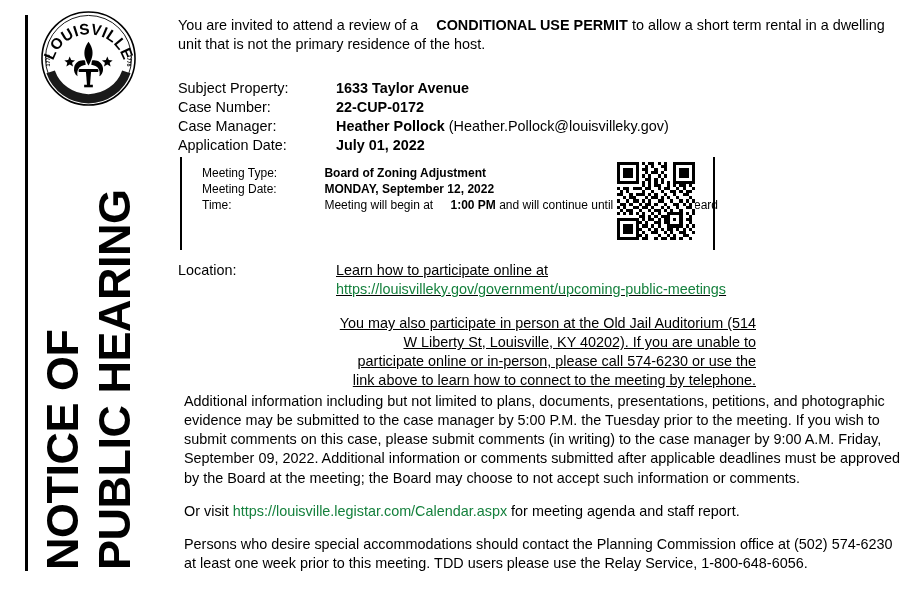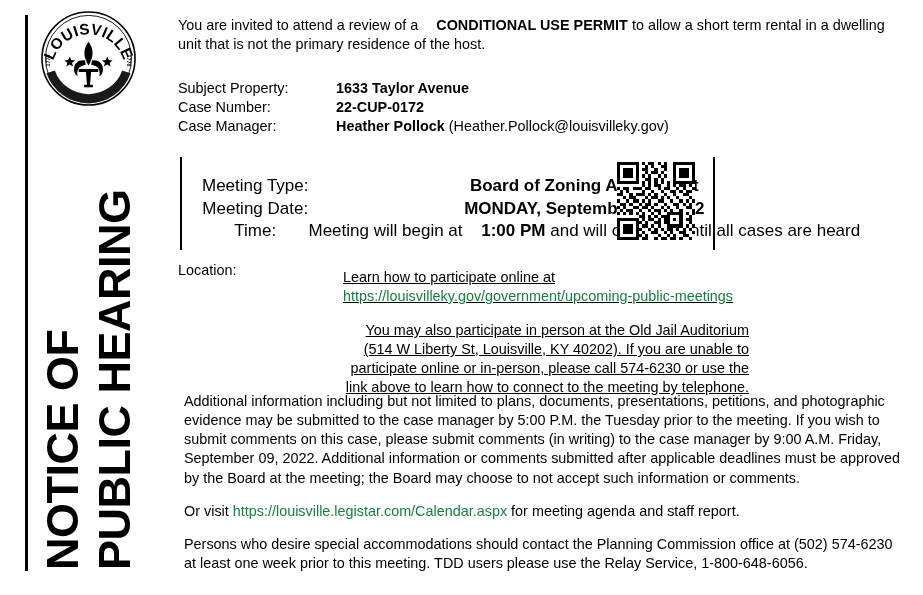--- a/index.html
+++ b/index.html
@@ -115,25 +115,24 @@
   }
   #meeting-divider-left {
     position: absolute;
     left: 2px; top: 0;
     width: 1.5px; height: 93px;
     background: #000000;
   }
   #meeting-table {
     position: absolute;
     left: 24px;
-    top: 18px;
-    font-size: 17px;
+    top: 9px;
+    font-size: 12px;
     line-height: 1.33;
     border-collapse: collapse;
-    text-align: center;
   }
   #meeting-table td { padding: 0; vertical-align: top; }
   #meeting-table td.lbl { width: 137px; white-space: nowrap; }
   #meeting-table td.val { font-weight: bold; white-space: nowrap; }
   #meeting-table td.val.reg { font-weight: normal; }
 
   
   #qr {
     position: absolute;
     left: 617px;
@@ -163,21 +162,21 @@
   }
   #location .loc-label {
     position: absolute;
     left: 0; top: 0;
     white-space: nowrap;
   }
   #location .loc-body {
     margin-left: 158px;
     width: 420px;
   }
-  #location .loc-body p { margin: 7px; }
+  #location .loc-body p { margin: 0; }
   #location .loc-body p + p { margin-top: 15px; text-align: right; }
 
   
   #closing {
     position: absolute;
     left: 6px;
     top: 392px;
     width: 716px;
     font-size: 14.4px;
     line-height: 1.33;
@@ -245,20 +244,24 @@
             <td class="lbl">Subject Property:</td>
             <td class="val">1633 Taylor Avenue</td>
           </tr>
           <tr>
             <td class="lbl">Case Number:</td>
             <td class="val">22-CUP-0172</td>
           </tr>
           <tr>
             <td class="lbl">Case Manager:</td>
             <td class="val"><span>Heather Pollock</span><span class="email-plain"> (Heather.Pollock@louisvilleky.gov)</span></td>
+          </tr>
+          <tr>
+            <td class="lbl">Application Date:</td>
+            <td class="val">July 01, 2022</td>
           </tr>
         </tbody>
       </table>
     </div>
 
     <div id="meeting-block">
       <div id="meeting-divider-left"></div>
       <table id="meeting-table">
         <tbody>
           <tr>

